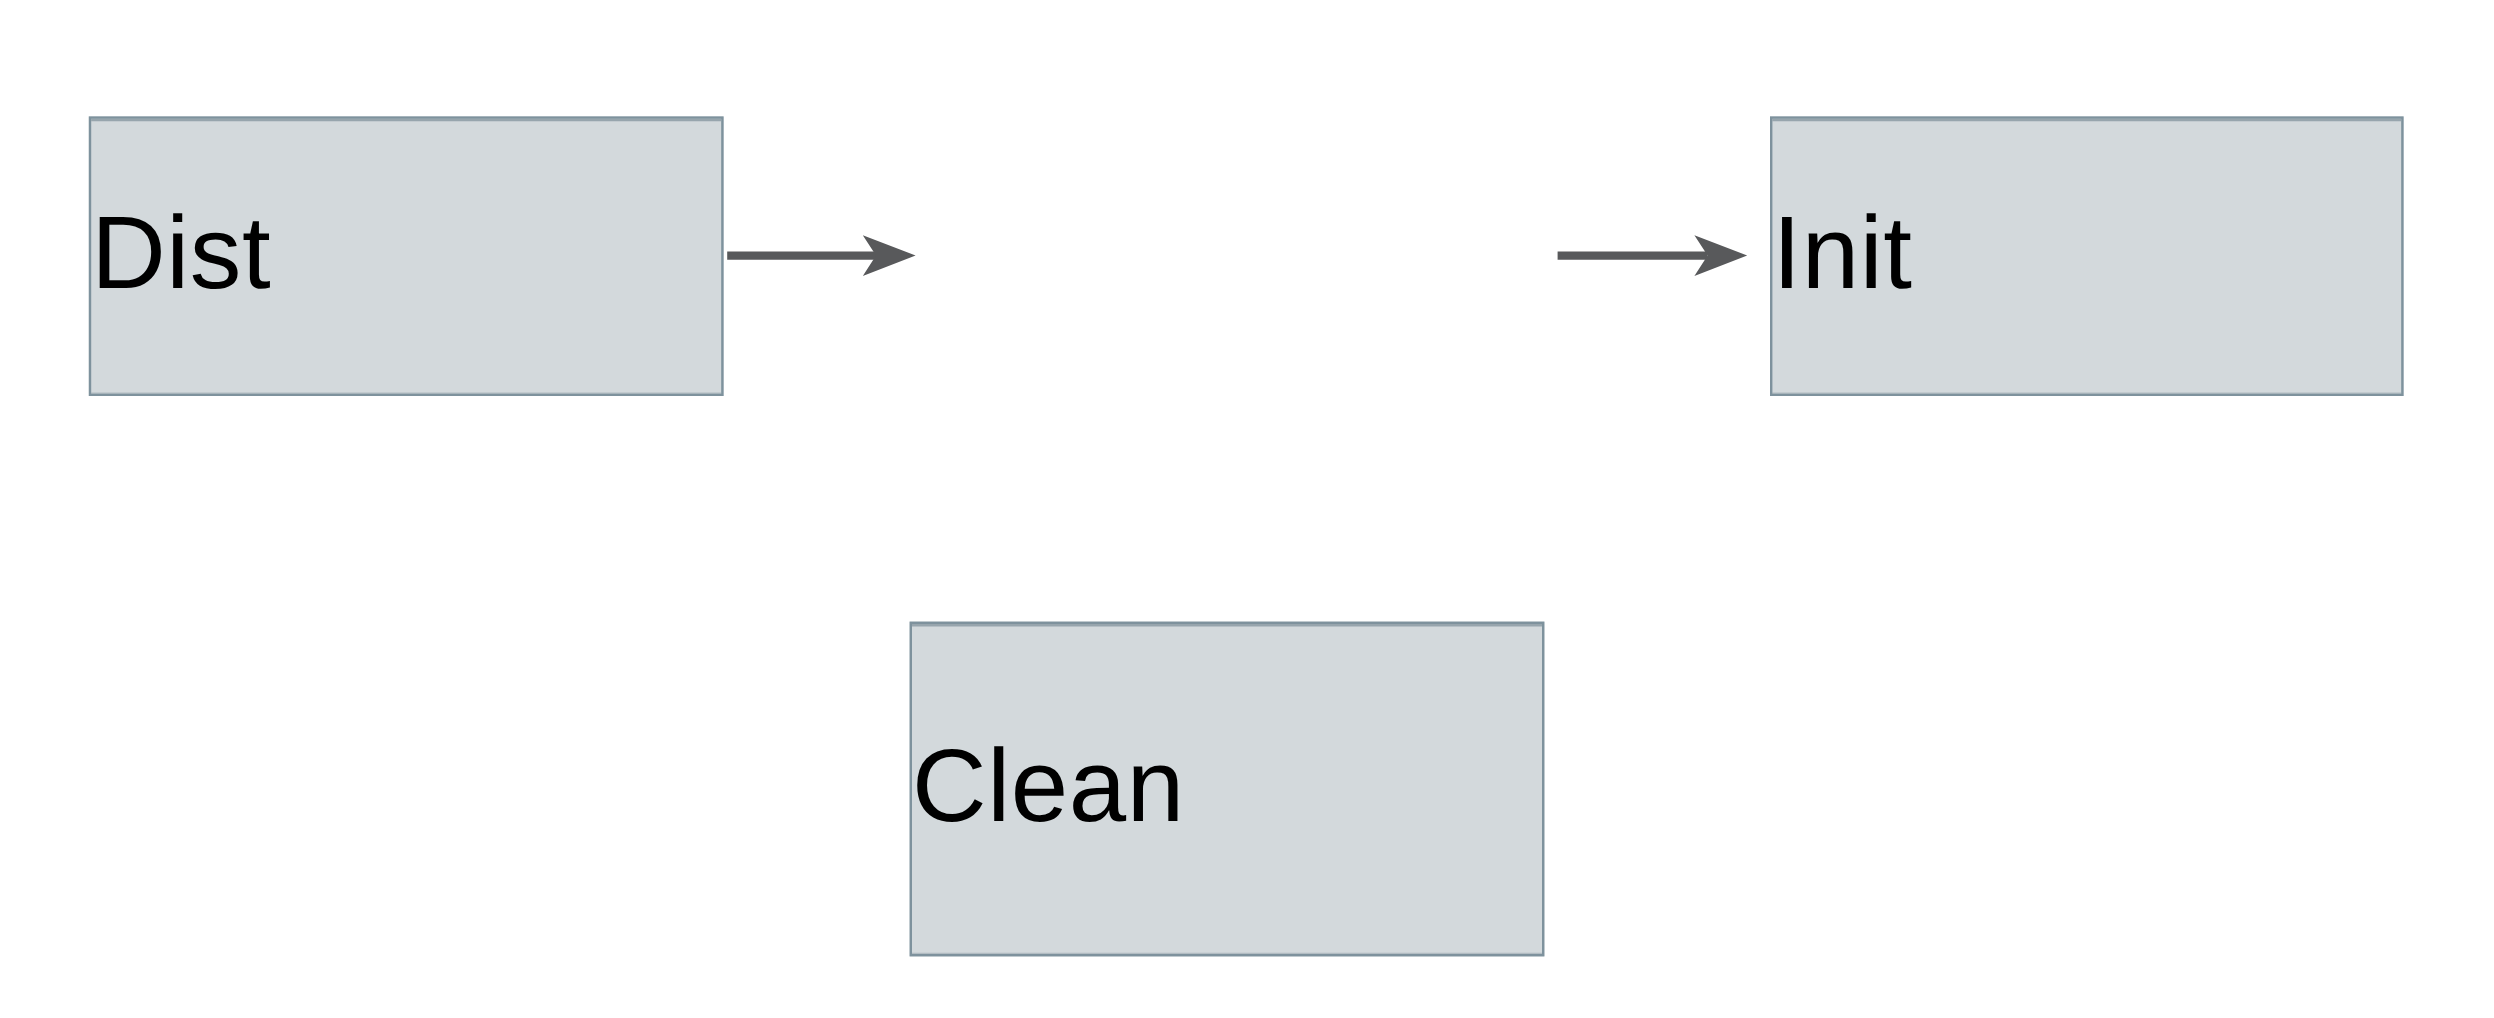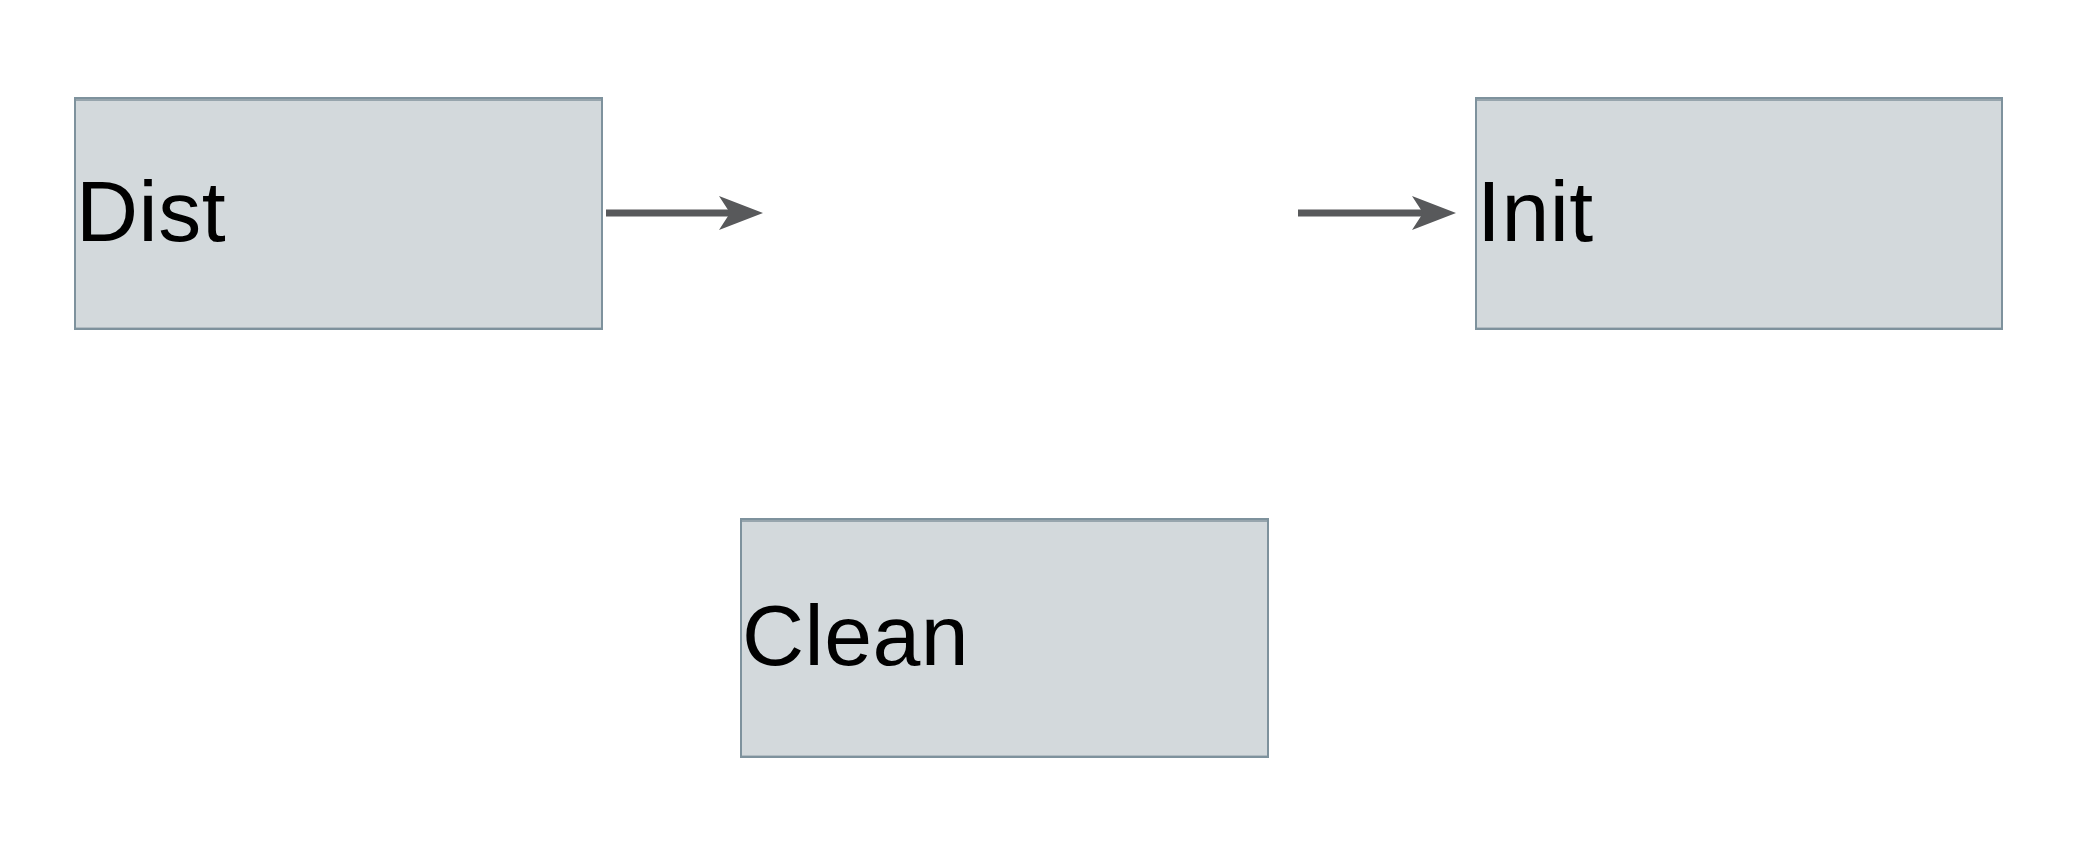--- a/index.html
+++ b/index.html
@@ -31,21 +31,21 @@
     font-size: 86px;
     line-height: 1;
     color: #000000;
     letter-spacing: 0.5px;
     white-space: nowrap;
     padding-bottom: 6px;
   }
   .node-dist    { left: 74px;   top: 97px; }
   .node-compile { left: 766px;  top: 97px; }
   .node-init    { left: 1459px; top: 97px; width: 528px; margin-left: 16px; }
-  .node-clean   { left: 740px;  top: 518px; height: 240px; }
+  .node-clean   { left: 758px;  top: 518px; height: 279px; }
   svg.edges {
     position: absolute;
     left: 0; top: 0;
     width: 2078px;
     height: 848px;
     pointer-events: none;
   }
   .edge-shaft { stroke: #58595b; stroke-width: 7; fill: none; }
   .edge-head  { fill: #58595b; stroke: none; }
 </style>

